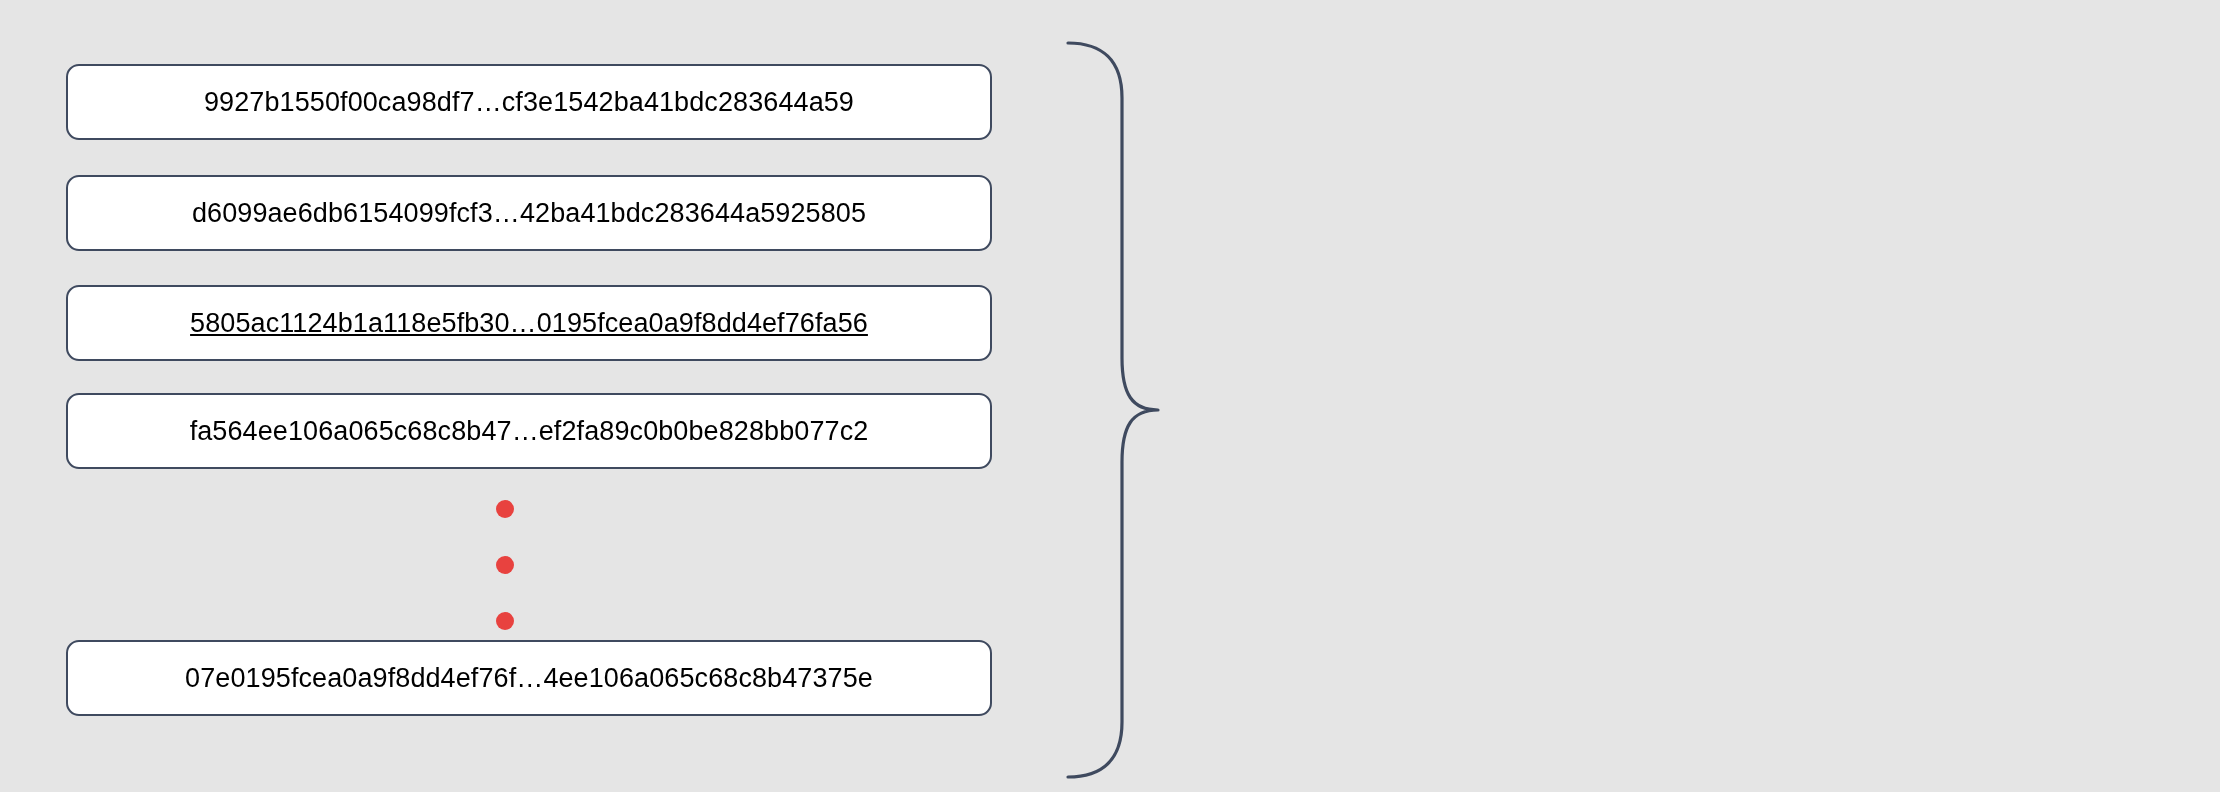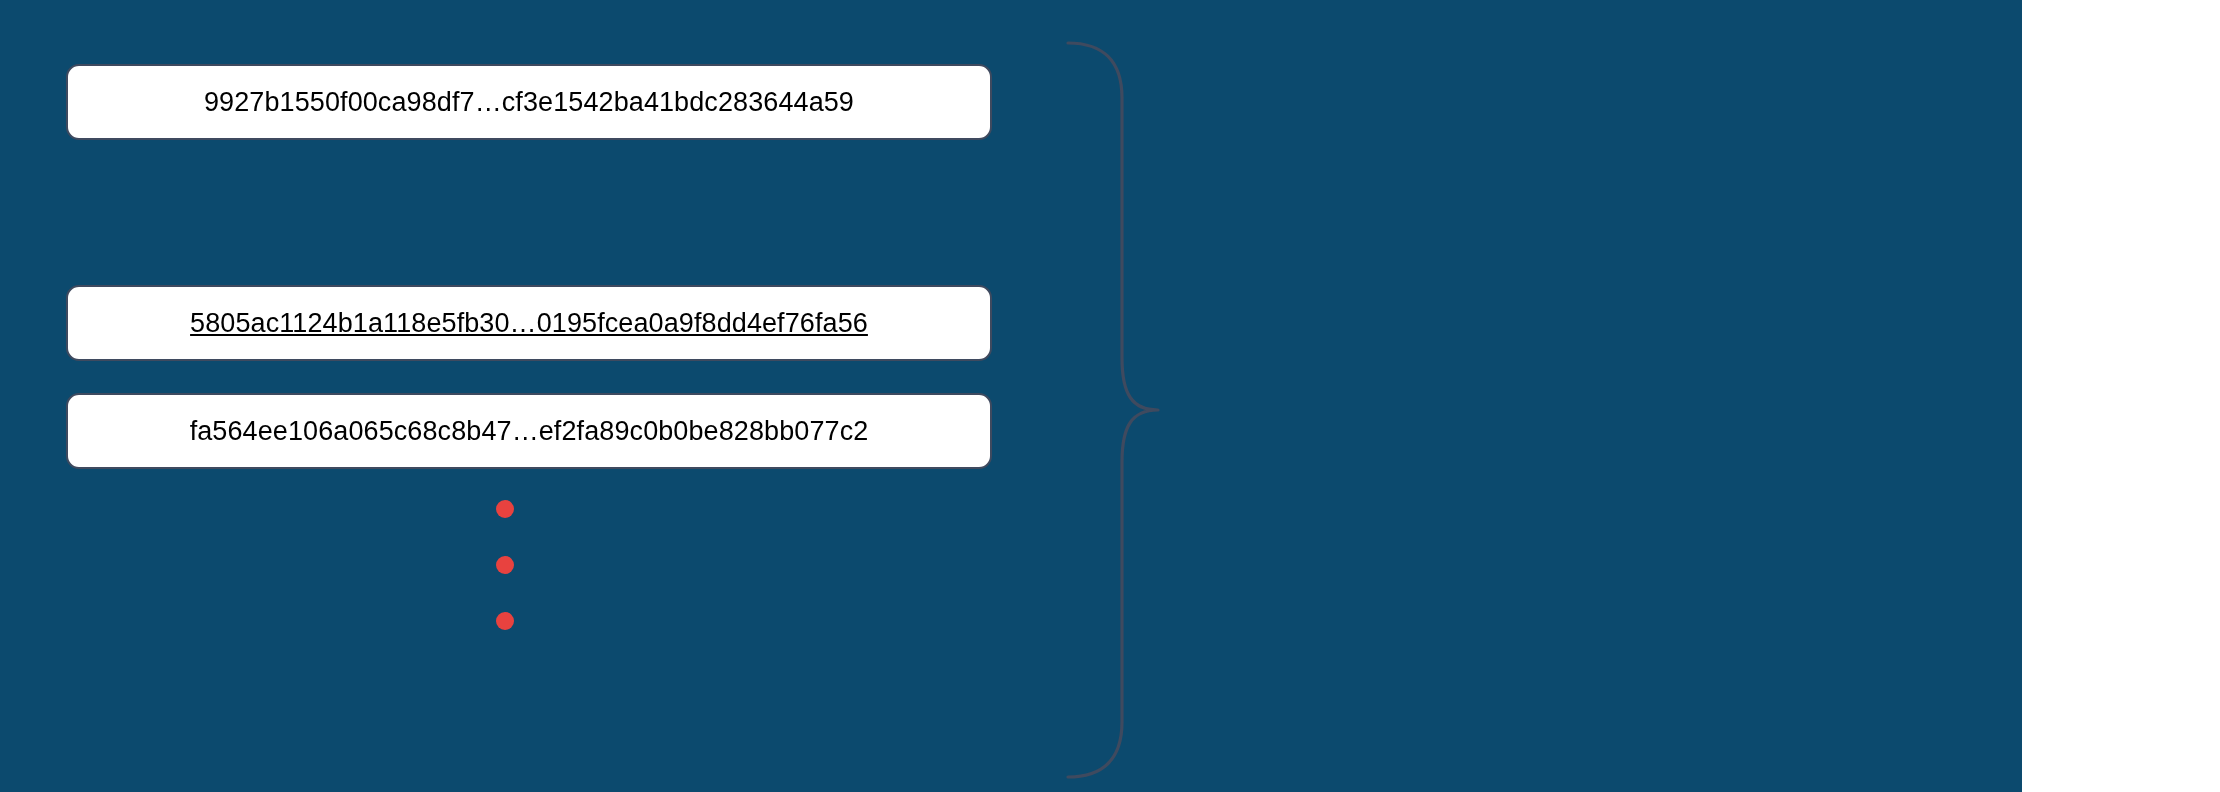--- a/index.html
+++ b/index.html
@@ -5,23 +5,23 @@
   html, body {
     margin: 0;
     padding: 0;
     background: #ffffff;
   }
   body {
     font-family: "Liberation Sans", sans-serif;
   }
   #canvas {
     position: relative;
-    width: 2022px;
+    width: 2220px;
     height: 792px;
-    background: #0c4a6e;
+    background: #e5e5e5;
     overflow: hidden;
   }
   .hash-box {
     position: absolute;
     box-sizing: border-box;
     border: 2.6px solid #3f4a5f;
     border-radius: 13px;
     background: #ffffff;
     display: flex;
     align-items: center;
@@ -85,29 +85,35 @@
 </style>
 </head>
 <body>
 
 <div id="canvas">
 
   <div class="hash-box input-box" id="input-box-0">
     <span class="hash-text">9927b1550f00ca98df7…cf3e1542ba41bdc283644a59</span>
   </div>
 
+  <div class="hash-box input-box" id="input-box-1">
+    <span class="hash-text">d6099ae6db6154099fcf3…42ba41bdc283644a5925805</span>
+  </div>
 
   <div class="hash-box input-box" id="input-box-2">
     <span class="hash-text">5805ac1124b1a118e5fb30…0195fcea0a9f8dd4ef76fa56</span>
   </div>
 
   <div class="hash-box input-box" id="input-box-3">
     <span class="hash-text">fa564ee106a065c68c8b47…ef2fa89c0b0be828bb077c2</span>
   </div>
 
+  <div class="hash-box input-box" id="input-box-4">
+    <span class="hash-text">07e0195fcea0a9f8dd4ef76f…4ee106a065c68c8b47375e</span>
+  </div>
 
   <div id="ellipsis">
     <div class="ellipsis-dot"></div>
     <div class="ellipsis-dot"></div>
     <div class="ellipsis-dot"></div>
   </div>
 
   <svg id="brace-svg" viewBox="0 0 130 760" xmlns="http://www.w3.org/2000/svg">
     <path d="M 28 23
              C 62 23, 82 40, 82 78

